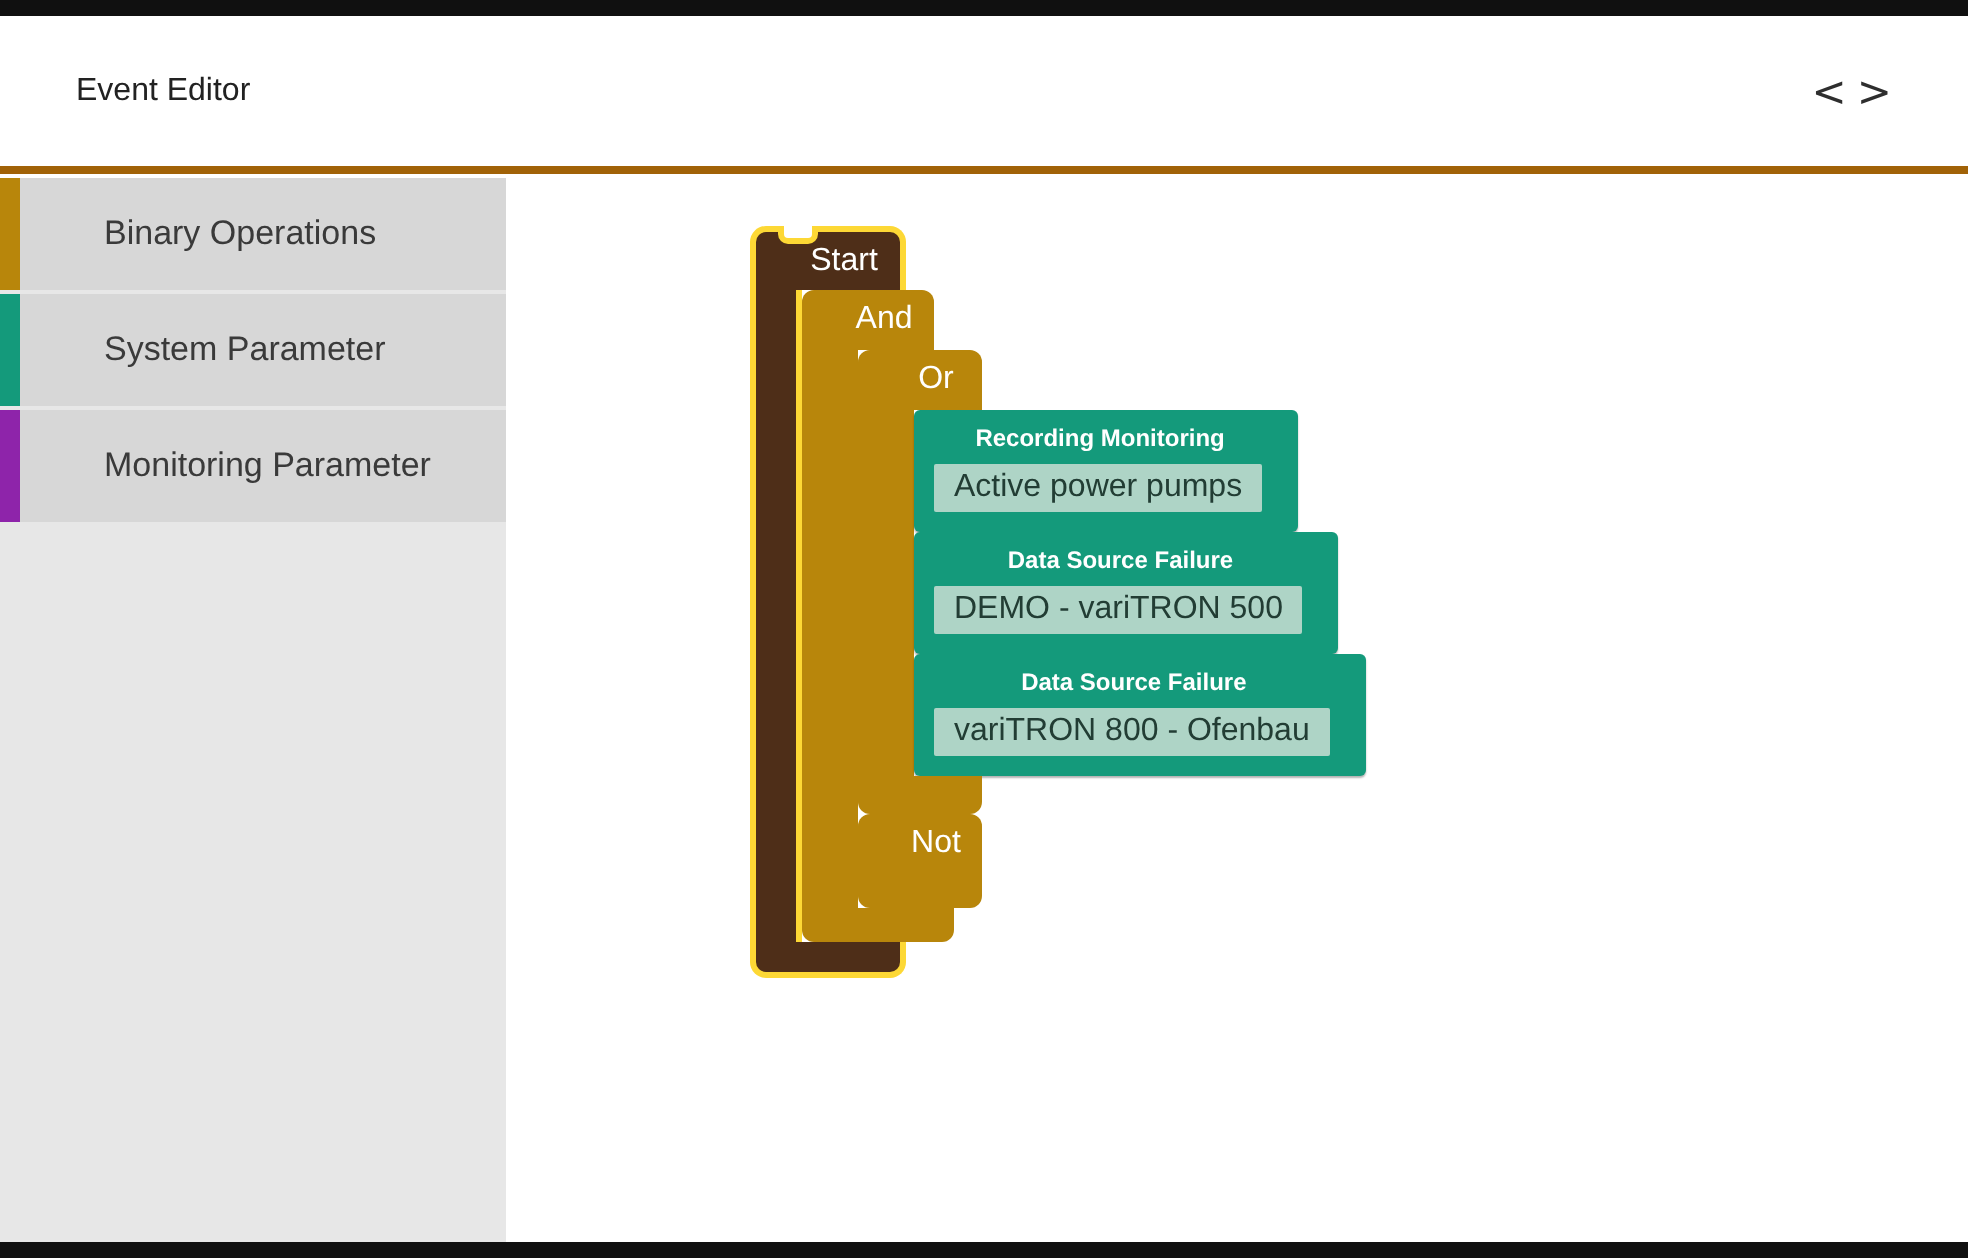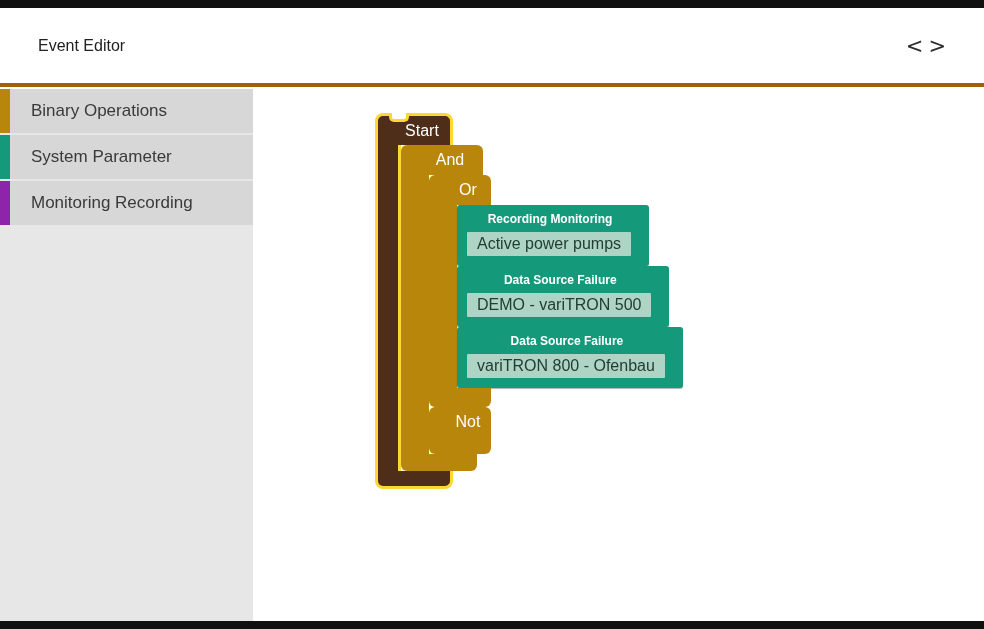--- a/index.html
+++ b/index.html
@@ -30,23 +30,23 @@
     font-size: 21px; color: #2e2e2e; font-family: "DejaVu Sans", sans-serif;
     user-select: none;
   }
 
   
   .sidebar {
     position: absolute; top: 89px; left: 0; bottom: 8px; width: 253px;
     background: #e7e7e7;
   }
   .side-item {
-    height: 44px; background: #d7d7d7; margin-bottom: 2px;
+    height: 56px; background: #d7d7d7; margin-bottom: 2px;
     display: flex; align-items: center; position: relative;
-    padding-left: 31px; font-size: 17px; color: #3a3a3a; cursor: pointer;
+    padding-left: 52px; font-size: 17px; color: #3a3a3a; cursor: pointer;
   }
   .side-item .accent { position: absolute; left: 0; top: 0; bottom: 0; width: 10px; }
   .accent-gold   { background: #b8860b; }
   .accent-teal   { background: #149a7b; }
   .accent-purple { background: #8e24aa; }
 
   
   .canvas {
     position: absolute; top: 89px; left: 253px; right: 0; bottom: 8px;
     background: #ffffff;
@@ -79,21 +79,21 @@
   .dent {
     position: absolute; top: -3px; left: 11px; width: 20px; height: 9px;
     background: #ffffff; border: 3px solid #fdd835; border-top: none;
     border-radius: 0 0 5px 5px;
   }
 
   
   .gold > .c-header { background: #b8860b; border-radius: 6px 6px 0 0; height: 30px; }
   .gold > .c-body > .c-spine { width: 28px; background: #b8860b; }
   .gold > .c-footer { background: #b8860b; border-radius: 0 0 6px 6px; }
-  .and > .c-header { width: 82px; }
+  .and > .c-header { width: 66px; }
   .and > .c-footer { width: 76px; height: 17px; }
   .or  > .c-header, .not > .c-header { width: 62px; }
   .or  > .c-footer { width: 62px; height: 19px; }
   .not > .c-footer { width: 62px; height: 17px; }
   .tab {
     position: absolute; bottom: -6px; left: 14px; width: 20px; height: 6px;
     background: inherit; border-radius: 0 0 4px 4px;
   }
 
   
@@ -130,21 +130,21 @@
   <div class="side-item">
     <span class="accent accent-gold"></span>
     <span>Binary Operations</span>
   </div>
   <div class="side-item">
     <span class="accent accent-teal"></span>
     <span>System Parameter</span>
   </div>
   <div class="side-item">
     <span class="accent accent-purple"></span>
-    <span>Monitoring Recording</span>
+    <span>Monitoring Parameter</span>
   </div>
 </div>
 
 <div class="canvas">
   <div class="workspace">
 
     <div class="cblock start">
       <div class="c-header">
         <span class="dent"></span>
         <span>Start</span>

